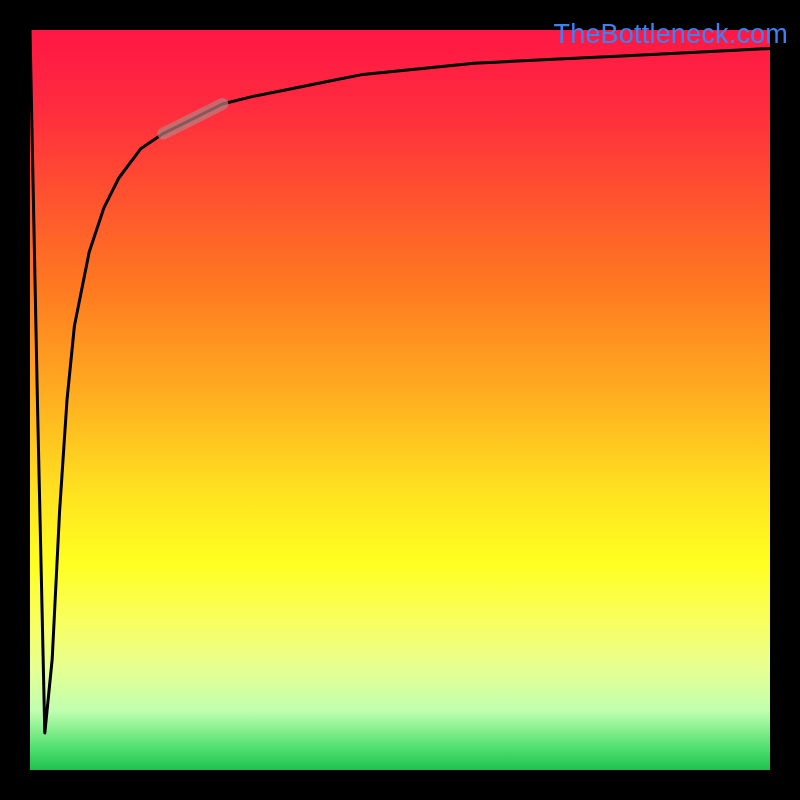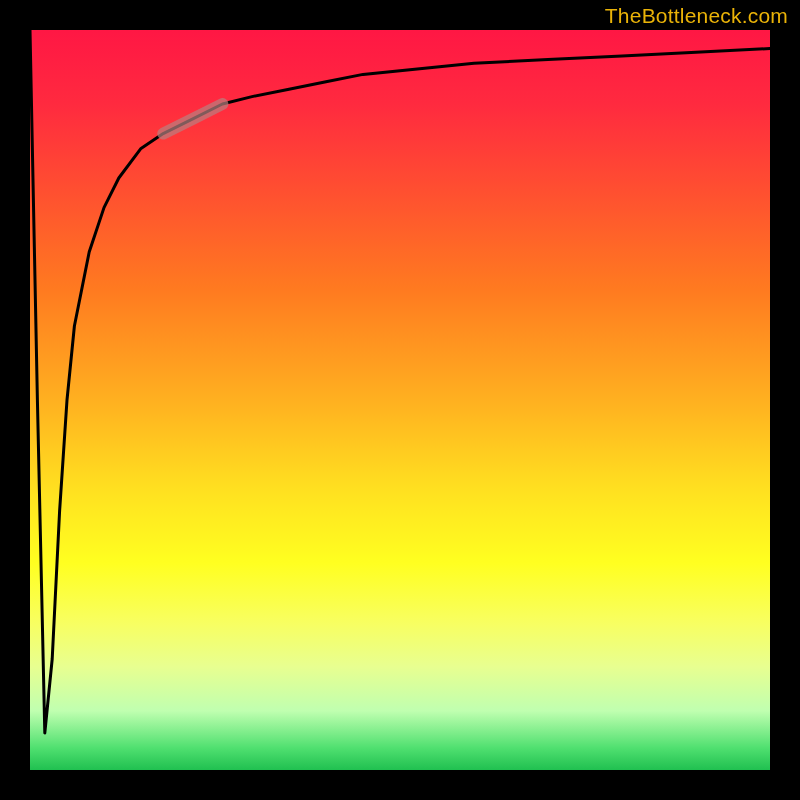--- a/index.html
+++ b/index.html
@@ -36,24 +36,24 @@
       #ffff20 72%,
       #f8ff60 80%,
       #e8ff90 86%,
       #c0ffb0 92%,
       #50e070 97%,
       #20c050 100%
     );
   }
   .watermark {
     position: absolute;
-    top: 4px;
+    top: 19px;
     right: 12px;
-    color: #eab308;
-    font-size: 21px;
+    color: #3b82f6;
+    font-size: 27px;
     font-weight: 400;
     letter-spacing: 0.2px;
     z-index: 5;
   }
   svg.curve {
     position: absolute;
     left: 0;
     top: 0;
     width: 740px;
     height: 740px;

